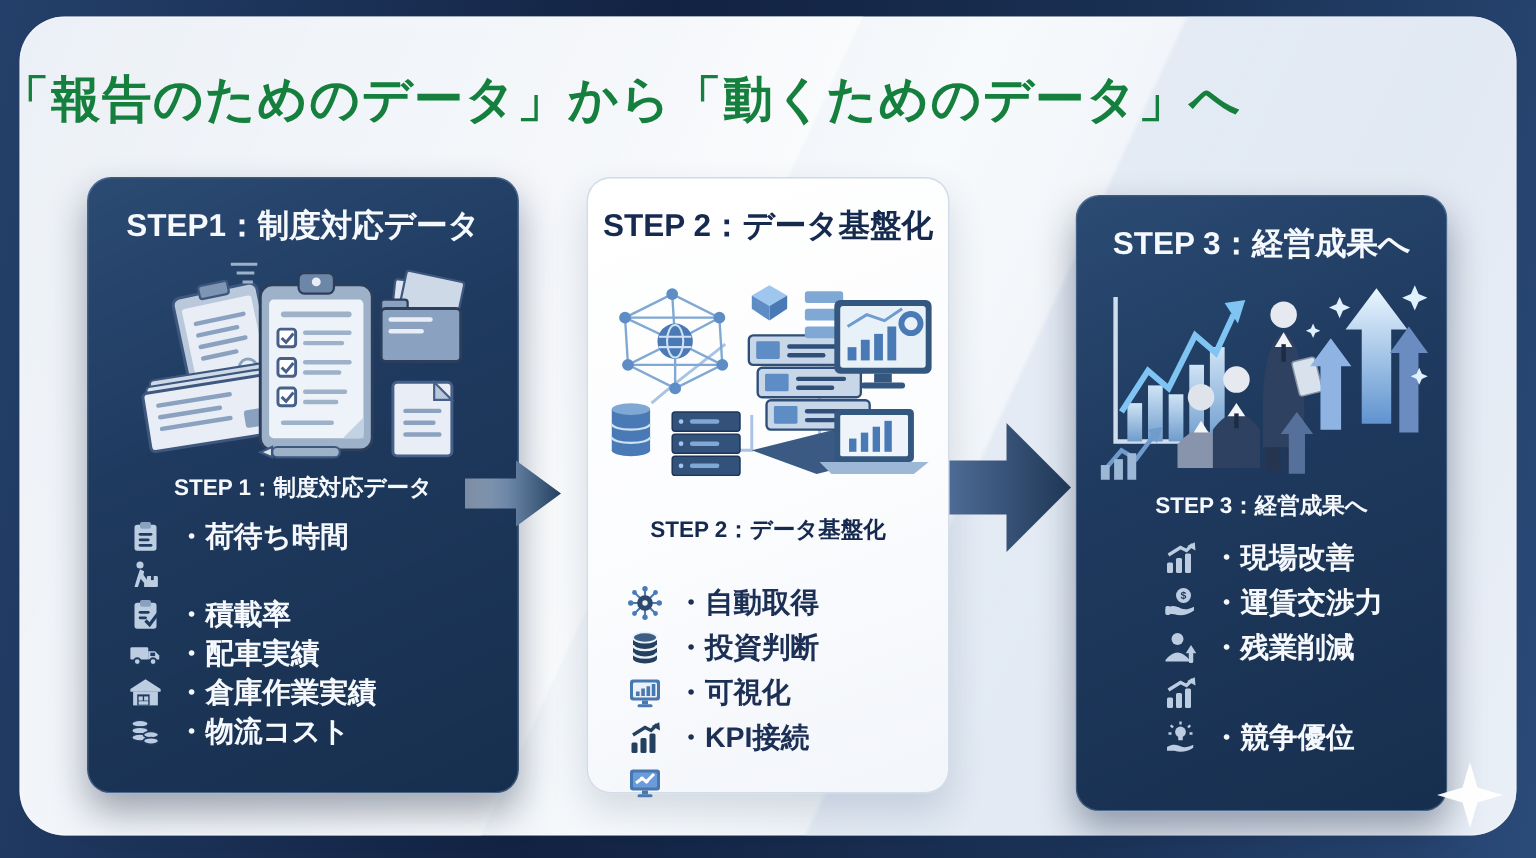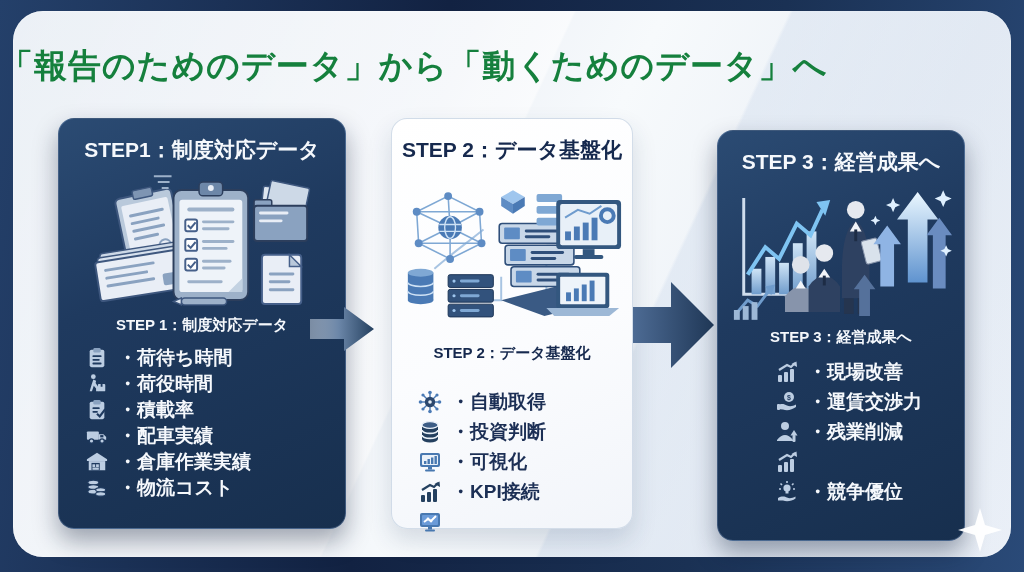--- a/index.html
+++ b/index.html
@@ -165,21 +165,20 @@
     </li>
     <li>
       <span class="ic">
           <svg width="22" height="22" viewBox="0 0 24 24">
             <circle cx="8" cy="4" r="2.6" fill="#bccde2"></circle>
             <path d="M8,7 L6,13 L4,20 L6.5,20 L8.5,14 L11,17 L11,20 L13.5,20 L13.5,15.5 L10.5,11 L11,8.5 Z" fill="#bccde2"></path>
             <rect x="13" y="12" width="8" height="8" rx="1" fill="#bccde2"></rect>
             <rect x="16" y="12" width="2" height="3" fill="#1f3a5f"></rect>
           </svg>
         </span>
-      <span>・荷役時間</span>
     </li>
     <li>
       <span class="ic">
           <svg width="22" height="22" viewBox="0 0 24 24">
             <rect x="4" y="3" width="16" height="19" rx="2" fill="#bccde2"></rect>
             <rect x="8" y="1" width="8" height="5" rx="1.5" fill="#8aa2c0"></rect>
             <rect x="7" y="9" width="8" height="2" rx="1" fill="#1f3a5f"></rect>
             <rect x="7" y="13" width="6" height="2" rx="1" fill="#1f3a5f"></rect>
             <path d="M12,16 l3,3 l6,-8" stroke="#1f3a5f" stroke-width="2.4" fill="none"></path>
           </svg>

